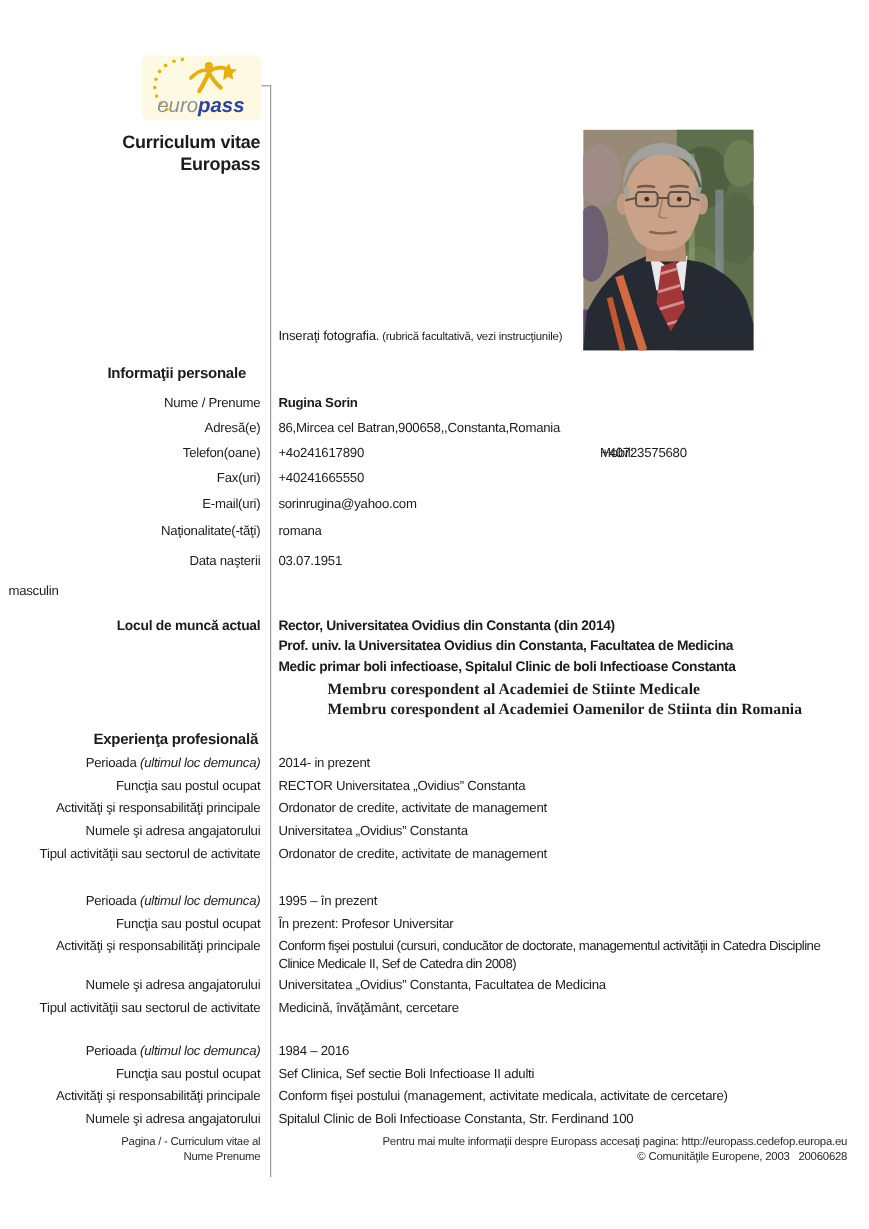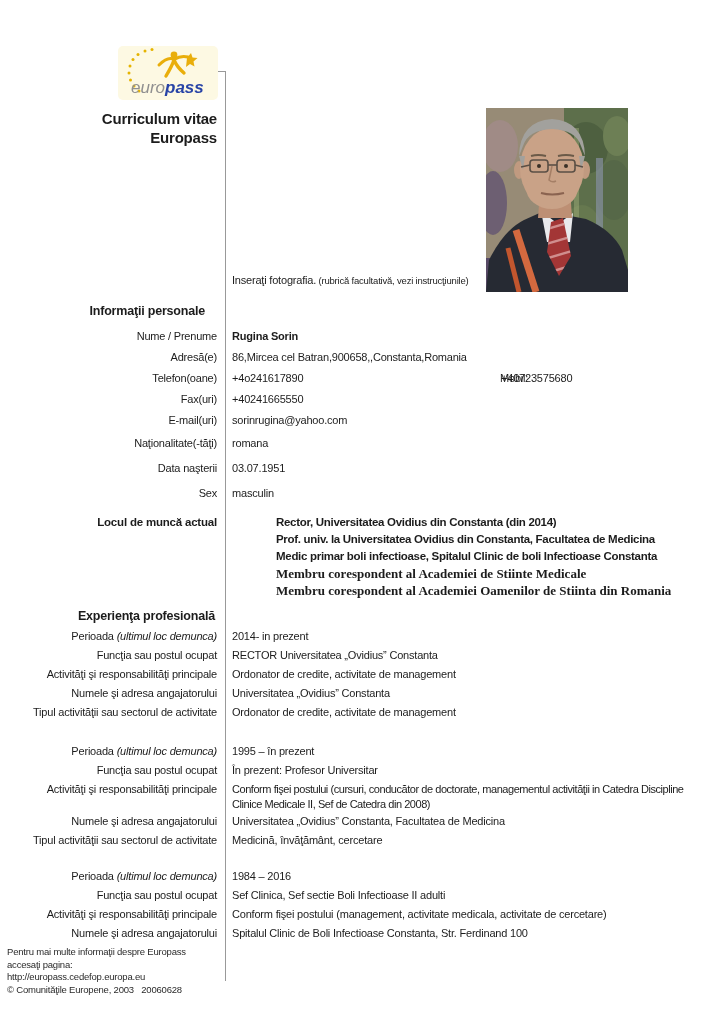--- a/index.html
+++ b/index.html
@@ -34,21 +34,21 @@
   .rows-25 .grid{height:25px;}
   .rows-19 .grid{min-height:19px;}
   .sec-header{font-size:12.5px;font-weight:bold;letter-spacing:-0.2px;
     text-align:right;line-height:15px;}
   .bold{font-weight:bold;}
   .italic{font-style:italic;}
   
   .work-lines div{font-size:11.5px;font-weight:bold;line-height:17px;
     letter-spacing:-0.3px;white-space:nowrap;}
   .work-lines div.serif{font-family:"Liberation Serif",serif;font-size:13px;
-    letter-spacing:0;}
+    letter-spacing:0;margin-left:41px;}
   .work-lbl{padding-top:3px;}
   
   .mobil-lbl{position:absolute;left:255px;top:3px;padding-left:20px;}
   .mobil-val{position:absolute;left:276px;top:3px;}
   
   .footer .lbl,.footer .val{font-size:9.5px;line-height:12.5px;color:#2a2a2a;
     padding-top:2px;}
   .footer .val{white-space:pre-wrap;}
   .pr20{padding-right:20px;}
 </style>
@@ -181,26 +181,25 @@
 <div class="abs rows-25" style="top:434px;left:0;width:724px;">
   <div class="grid">
     <div class="lbl">Naţionalitate(-tăţi)</div>
     <div class="val">romana</div>
   </div>
   <div class="grid">
     <div class="lbl">Data naşterii</div>
     <div class="val">03.07.1951</div>
   </div>
   <div class="grid">
-    <div class="lbl">Sex</div>
     <div class="val">masculin</div>
   </div>
 </div>
 
-<div class="abs grid" style="top:511px;left:0;width:724px;gap:44px;">
+<div class="abs grid" style="top:511px;left:0;width:724px;">
   <div class="lbl bold work-lbl" style="font-size:11.5px;line-height:17px;">Locul de muncă actual</div>
   <div class="val work-lines" style="padding-top:3px;">
     <div>Rector, Universitatea Ovidius din Constanta (din 2014)</div>
     <div>Prof. univ. la Universitatea Ovidius din Constanta, Facultatea de Medicina</div>
     <div>Medic primar boli infectioase, Spitalul Clinic de boli Infectioase Constanta</div>
     <div class="serif">Membru corespondent al Academiei de Stiinte Medicale</div>
     <div class="serif">Membru corespondent al Academiei Oamenilor de Stiinta din Romania</div>
   </div>
 </div>
 
@@ -268,17 +267,21 @@
     <div class="lbl">Activităţi şi responsabilităţi principale</div>
     <div class="val">Conform fişei postului (management, activitate medicala, activitate de cercetare)</div>
   </div>
   <div class="grid">
     <div class="lbl">Numele şi adresa angajatorului</div>
     <div class="val">Spitalul Clinic de Boli Infectioase Constanta, Str. Ferdinand 100</div>
   </div>
 </div>
 
 <div class="abs grid footer" style="top:944px;left:0;width:724px;">
-  <div class="val" style="white-space:normal;">
+  <div class="lbl" style="white-space:normal;">
+    <div>Pagina / - Curriculum vitae al</div>
+    <div>Nume Prenume</div>
+  </div>
+  <div class="val" style="white-space:normal;text-align:right;">
     <div>Pentru mai multe informaţii despre Europass accesaţi pagina: http://europass.cedefop.europa.eu</div>
     <div style="white-space:pre-wrap;">© Comunităţile Europene, 2003   20060628</div>
   </div>
 </div>
 
 </body></html>

